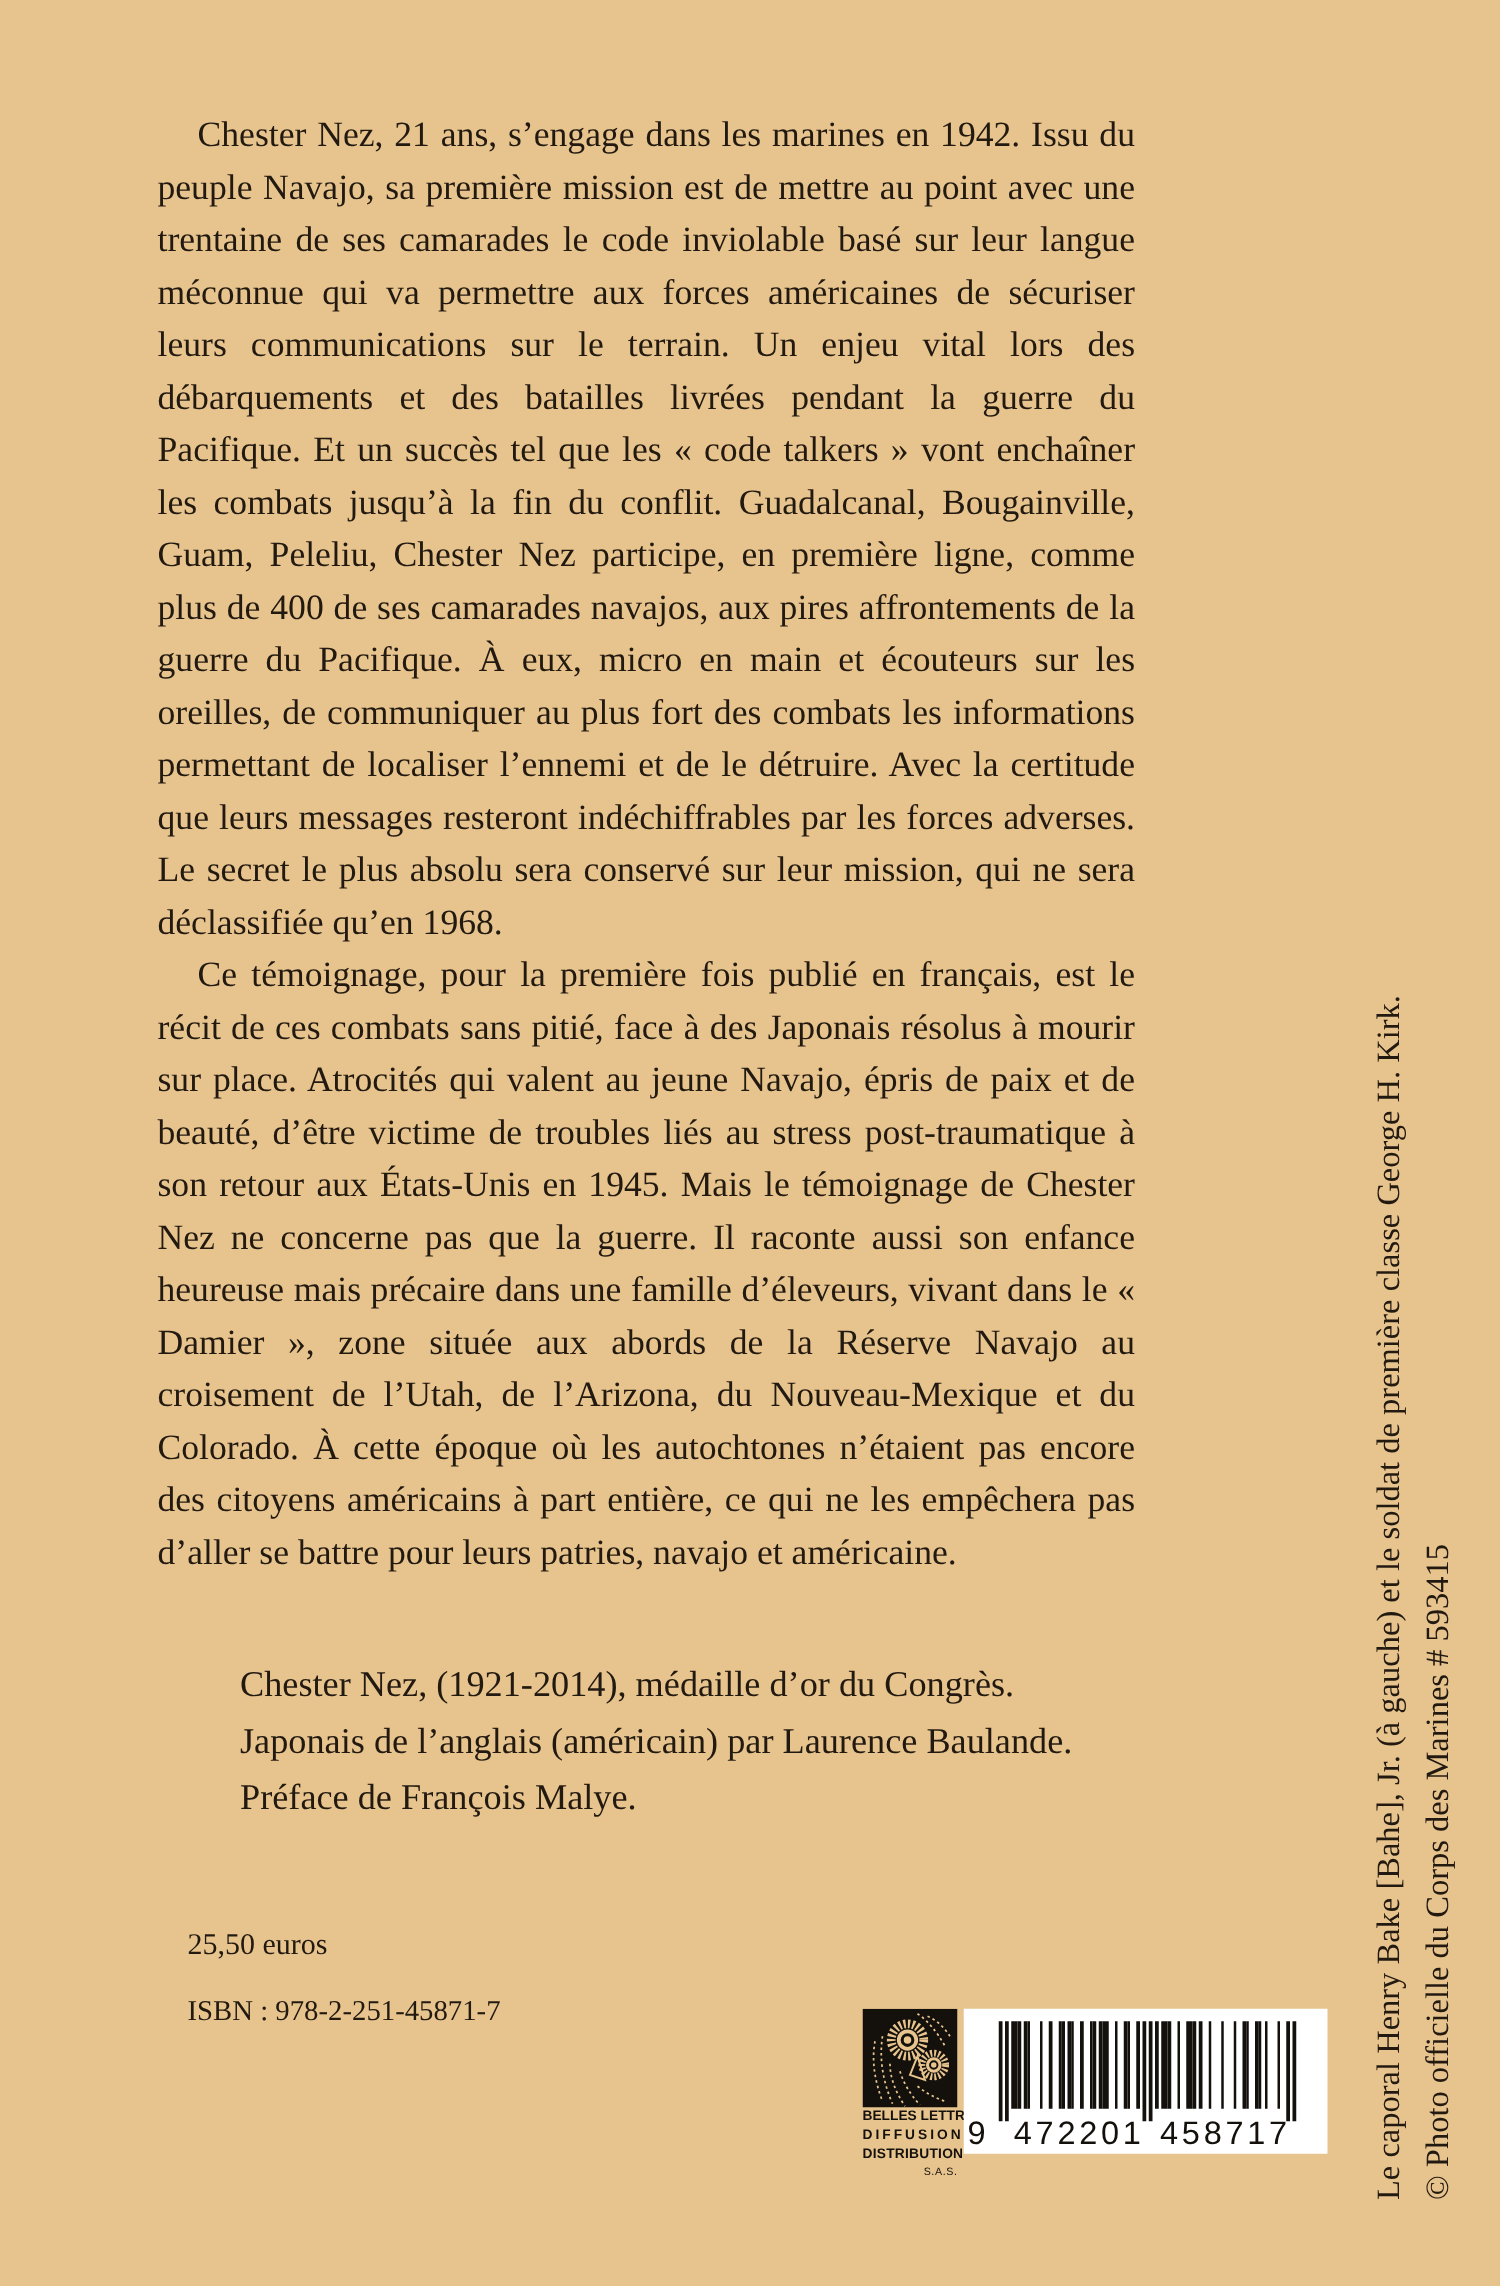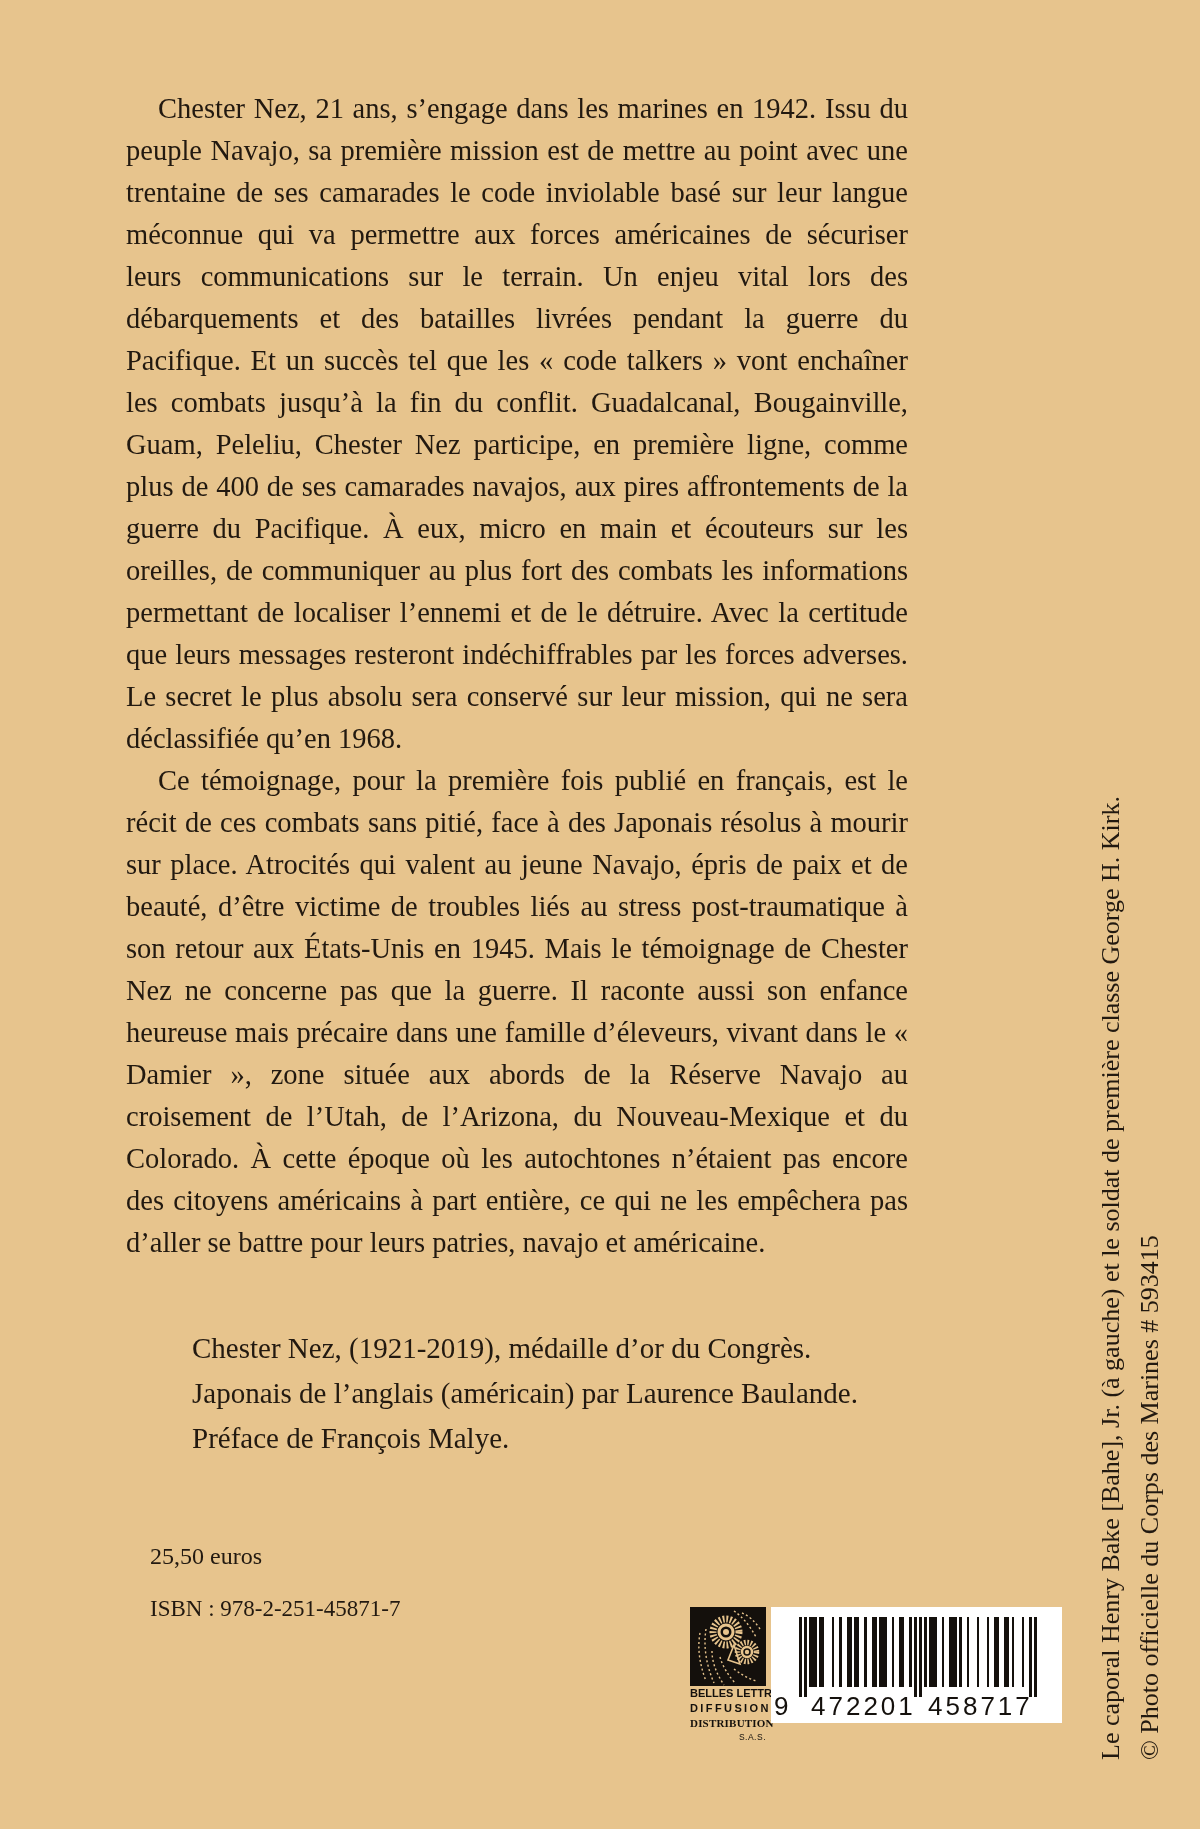--- a/index.html
+++ b/index.html
@@ -42,21 +42,21 @@
 
   
   .publisher{
     position:absolute;left:690px;top:1607px;width:76px;
     font-family:"Liberation Sans","DejaVu Sans",sans-serif;
     color:var(--logo_black);
   }
   .owl-box{width:76px;height:79px;display:block;}
   .pub-line{font-weight:bold;font-size:11px;line-height:15px;white-space:nowrap;}
   .pub-line.l2{letter-spacing:2.4px;}
-  .pub-line.l3{letter-spacing:0.2px;font-family:Liberation Serif, serif;}
+  .pub-line.l3{letter-spacing:0.2px;}
   .pub-sas{font-size:8.5px;text-align:right;margin-top:1px;letter-spacing:0.5px;}
 
   
   .barcode{
     position:absolute;left:771px;top:1607px;width:291px;height:116px;
     background:var(--barcode_bg);
   }
   .bars{position:absolute;left:28px;top:10px;height:80px;}
   .bar{position:absolute;top:0;height:70px;background:var(--logo_black);}
   .bar.tall{height:80px;}
@@ -81,21 +81,21 @@
 
 <div class="cover">
 
   <div class="main-column">
     <div class="synopsis">
       <p>Chester Nez, 21 ans, s’engage dans les marines en 1942. Issu du peuple Navajo, sa première mission est de mettre au point avec une trentaine de ses camarades le code inviolable basé sur leur langue méconnue qui va permettre aux forces américaines de sécuriser leurs communications sur le terrain. Un enjeu vital lors des débarquements et des batailles livrées pendant la guerre du Pacifique. Et un succès tel que les « code talkers » vont enchaîner les combats jusqu’à la fin du conflit. Guadalcanal, Bougainville, Guam, Peleliu, Chester Nez participe, en première ligne, comme plus de 400 de ses camarades navajos, aux pires affrontements de la guerre du Pacifique. À eux, micro en main et écouteurs sur les oreilles, de communiquer au plus fort des combats les informations permettant de localiser l’ennemi et de le détruire. Avec la certitude que leurs messages resteront indéchiffrables par les forces adverses. Le secret le plus absolu sera conservé sur leur mission, qui ne sera déclassifiée qu’en 1968.</p>
       <p>Ce témoignage, pour la première fois publié en français, est le récit de ces combats sans pitié, face à des Japonais résolus à mourir sur place. Atrocités qui valent au jeune Navajo, épris de paix et de beauté, d’être victime de troubles liés au stress post-traumatique à son retour aux États-Unis en 1945. Mais le témoignage de Chester Nez ne concerne pas que la guerre. Il raconte aussi son enfance heureuse mais précaire dans une famille d’éleveurs, vivant dans le « Damier », zone située aux abords de la Réserve Navajo au croisement de l’Utah, de l’Arizona, du Nouveau-Mexique et du Colorado. À cette époque où les autochtones n’étaient pas encore des citoyens américains à part entière, ce qui ne les empêchera pas d’aller se battre pour leurs patries, navajo et américaine.</p>
     </div>
 
     <div class="credits">
-      <div>Chester Nez, (1921-2019), médaille d’or du Congrès.</div>
+      <div>Chester Nez, (1921-2014), médaille d’or du Congrès.</div>
       <div>Japonais de l’anglais (américain) par Laurence Baulande.</div>
       <div>Préface de François Malye.</div>
     </div>
 
     <div class="price">25,50 euros</div>
     <div class="isbn">ISBN : 978-2-251-45871-7</div>
   </div>
 
   <div class="publisher">
     <svg class="owl-box" viewBox="0 0 76 79" xmlns="http://www.w3.org/2000/svg">

